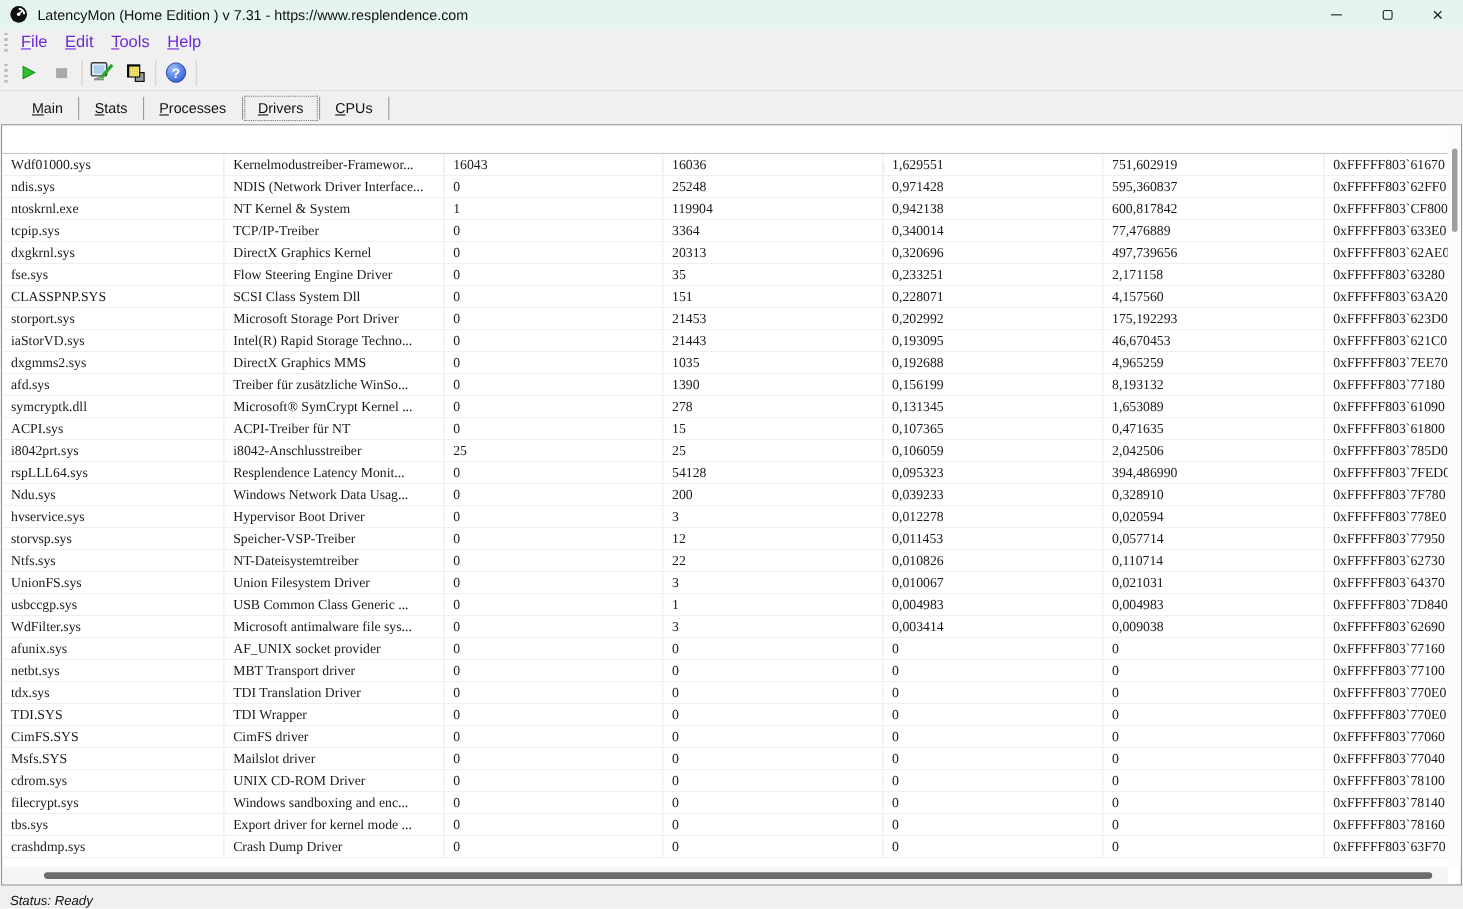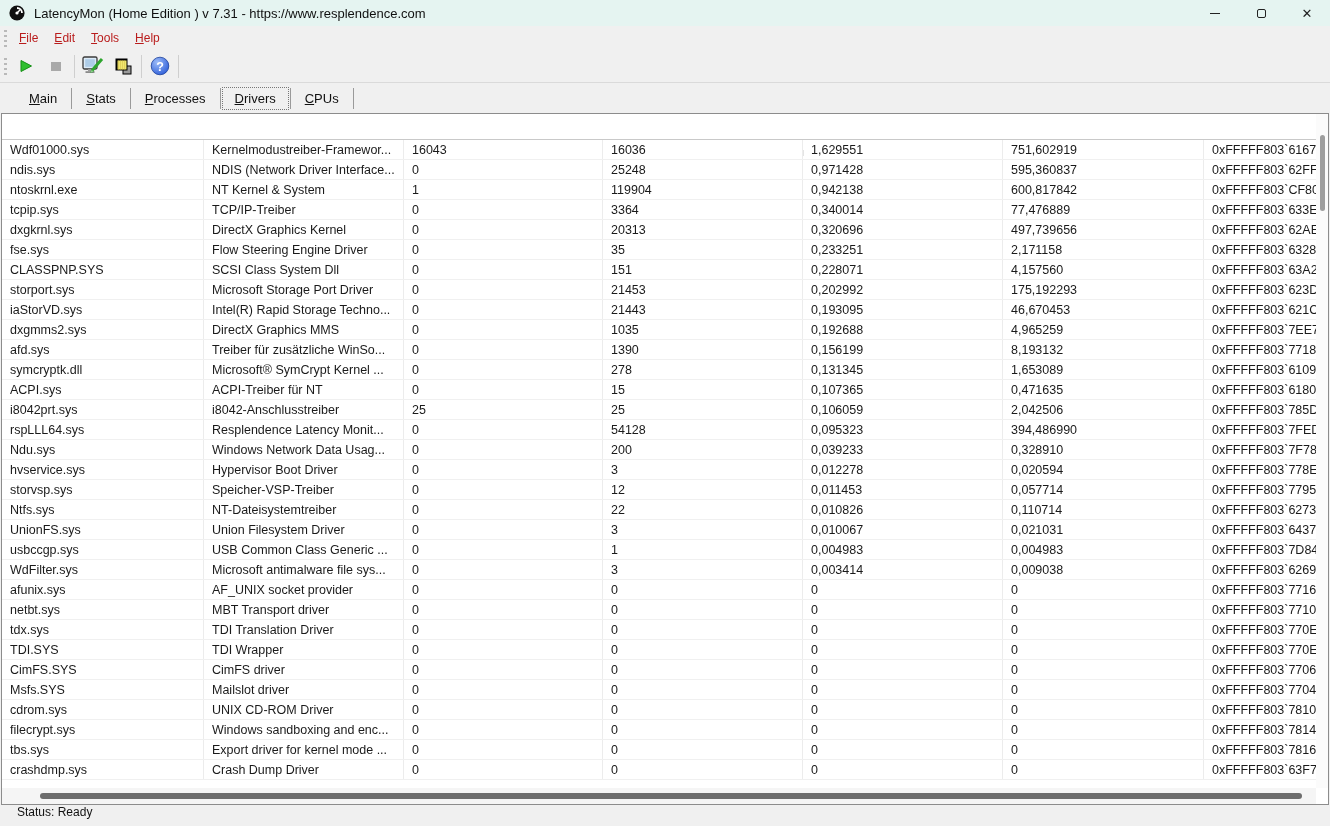--- a/index.html
+++ b/index.html
@@ -16,56 +16,56 @@
   .title-text { margin-left:9px; font-size:13px; color:#101010; white-space:nowrap; }
   .win-controls { margin-left:auto; display:flex; height:100%; }
   .win-btn { width:46px; height:100%; display:flex; align-items:center; justify-content:center; cursor:default; }
   .glyph-min { width:10px; height:1px; background:#222; }
   .glyph-max { width:9px; height:9px; border:1px solid #222; border-radius:2px; }
   .glyph-close { font-size:13px; color:#222; line-height:1; }
   
   .menubar { height:24px; display:flex; align-items:center; padding-left:4px; background:#f0f0f0; }
   .grip { width:3px; height:17px; margin:0 4px 0 0;
           background-image:repeating-linear-gradient(to bottom,#b9b9b9 0 2px, transparent 2px 5px); }
-  .menu-item { padding:3px 8px; font-size:12px; color:#b91c1c; }
+  .menu-item { padding:3px 8px; font-size:15px; color:#6d28d9; }
   .menu-item .key { text-decoration:underline; }
   
   .toolbar { height:33px; display:flex; align-items:center; padding-left:4px; background:#f0f0f0;
              border-bottom:1px solid #dadada; }
   .tool-btn { width:30px; height:27px; display:flex; align-items:center; justify-content:center; }
   .tool-sep { width:1px; height:23px; background:#cfcfcf; margin:0 3px; }
   
   .tabbar { height:30px; display:flex; align-items:center; padding-left:16px; background:#f0f0f0; }
   .tab { padding:4px 13px; font-size:13px; color:#111; white-space:nowrap; }
   .tab .key { text-decoration:underline; }
   .tab.active { border:1px dotted #777; padding:3px 12px;text-align:center; }
   .tab-sep { width:1px; height:21px; background:#9a9a9a; margin:0 1px; }
   
   .client { position:relative; margin:0 1px; height:692px; background:#ffffff;
             border:1px solid #8c8c8c; overflow:hidden; }
   .thead { display:flex; height:26px; border-bottom:1px solid #c9c9c9; background:#fff; }
   .hcell { padding:6px 0 0 8px; font-size:12.5px; color:#1a1a1a; white-space:nowrap;
            overflow:hidden; border-right:1px solid #e4e4e4; flex:0 0 auto;margin-top:36px; }
   .rows  { }
-  .row { display:flex; height:20px; border-bottom:1px solid #f0f0f0; background:#fff; }
+  .row { display:flex; height:20px; border-bottom:1px solid #f0f0f0; background:#fff;font-family:Liberation Serif, serif; }
   .cell { padding:3px 0 0 8px; font-size:12.5px; white-space:nowrap; overflow:hidden;
           border-right:1px solid #ececec; flex:0 0 auto; }
   .c1 { width:202px; } .c2 { width:200px; } .c3 { width:199px; }
   .c4 { width:200px; } .c5 { width:200px; } .c6 { width:201px; }
   .c7 { flex:1 1 auto; min-width:0; border-right:none; }
   
   .vscroll { position:absolute; top:0; right:0; bottom:16px; width:12px; background:#fbfbfb; }
   .vthumb  { position:absolute; top:21px; right:3px; width:5px; height:76px;
              background:#9e9e9e; border-radius:2.5px; }
   .hscroll { position:absolute; left:0; right:12px; bottom:0; height:16px; background:#f5f5f5; }
   .hthumb  { position:absolute; left:38px; right:14px; top:5px; height:6px;
              background:#6d6d6d; border-radius:3px; }
   
-  .statusbar { height:21px; display:flex; align-items:flex-start; padding-left:17px;
-               font-size:12px; color:#111; background:#f0f0f0; }
+  .statusbar { height:21px; display:flex; align-items:flex-end; padding-left:9px;
+               font-size:12px; color:#111; background:#f0f0f0;font-style:italic; }
 </style>
 </head>
 <body>
 
 <div class="titlebar">
   <svg class="app-icon" viewBox="0 0 16 16">
     <circle cx="8" cy="8" r="7.6" fill="#101010"></circle>
     <path d="M8 3 a5 5 0 0 1 5 5" stroke="#ffffff" stroke-width="1.8" fill="none"></path>
     <circle cx="8" cy="8" r="1.6" fill="#ffffff"></circle>
     <line x1="8" y1="8" x2="11.2" y2="4.8" stroke="#ffffff" stroke-width="1.4"></line>

